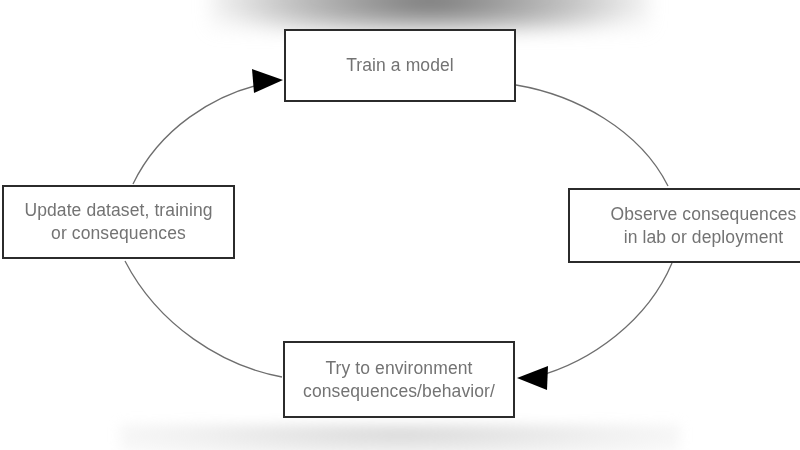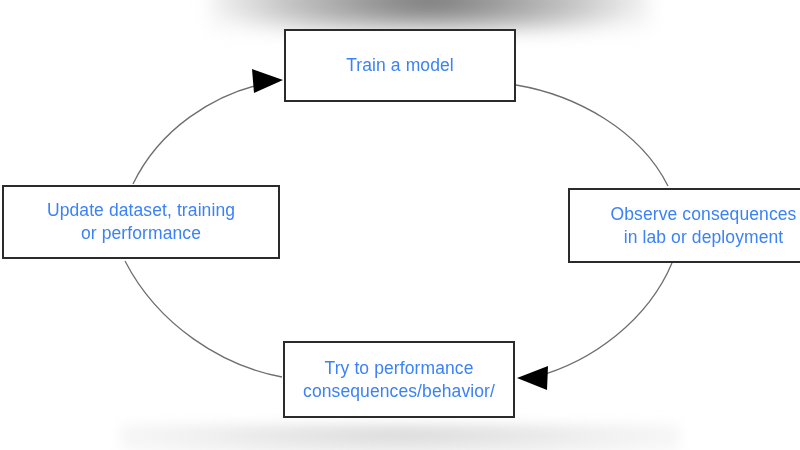--- a/index.html
+++ b/index.html
@@ -56,35 +56,35 @@
 
   .node-box {
     position: absolute;
     box-sizing: border-box;
     background: #ffffff;
     border: 2px solid #2b2b2b;
     display: flex;
     align-items: center;
     justify-content: center;
     text-align: center;
-    color: #3b82f6;
+    color: #737373;
     font-size: 17.5px;
     line-height: 1.30;
     letter-spacing: 0.1px;
   }
   .node-box .lines {
     width: 100%;
     padding: 0 4px;
     box-sizing: border-box;
   }
 
   #box-train       { left: 284px; top: 29px;  width: 232px; height: 73px; }
   #box-observe     { left: 568px; top: 188px; width: 271px; height: 75px; }
   #box-understand  { left: 283px; top: 341px; width: 232px; height: 77px; }
-  #box-update      { left: 2px;   top: 185px; width: 278px; height: 74px; }
+  #box-update      { left: 2px;   top: 185px; width: 233px; height: 74px; }
 </style>
 </head>
 <body>
 
 <div id="canvas" style="background: rgb(255, 255, 255);">
 
   <div class="top-smudge"></div>
   <div class="bottom-smudge"></div>
 
   <svg id="cycle-svg" viewBox="0 0 800 450" xmlns="http://www.w3.org/2000/svg">
@@ -108,25 +108,25 @@
 
   <div class="node-box" id="box-observe" style="border-color: rgb(43, 43, 43);">
     <div class="lines">
         <div>Observe consequences</div>
         <div>in lab or deployment</div>
       </div>
   </div>
 
   <div class="node-box" id="box-understand" style="border-color: rgb(43, 43, 43);">
     <div class="lines">
-        <div>Try to performance</div>
+        <div>Try to environment</div>
         <div>consequences/behavior/</div>
       </div>
   </div>
 
   <div class="node-box" id="box-update" style="border-color: rgb(43, 43, 43);">
     <div class="lines">
         <div>Update dataset, training</div>
-        <div>or performance</div>
+        <div>or consequences</div>
       </div>
   </div>
 
 </div>
 
 </body></html>

